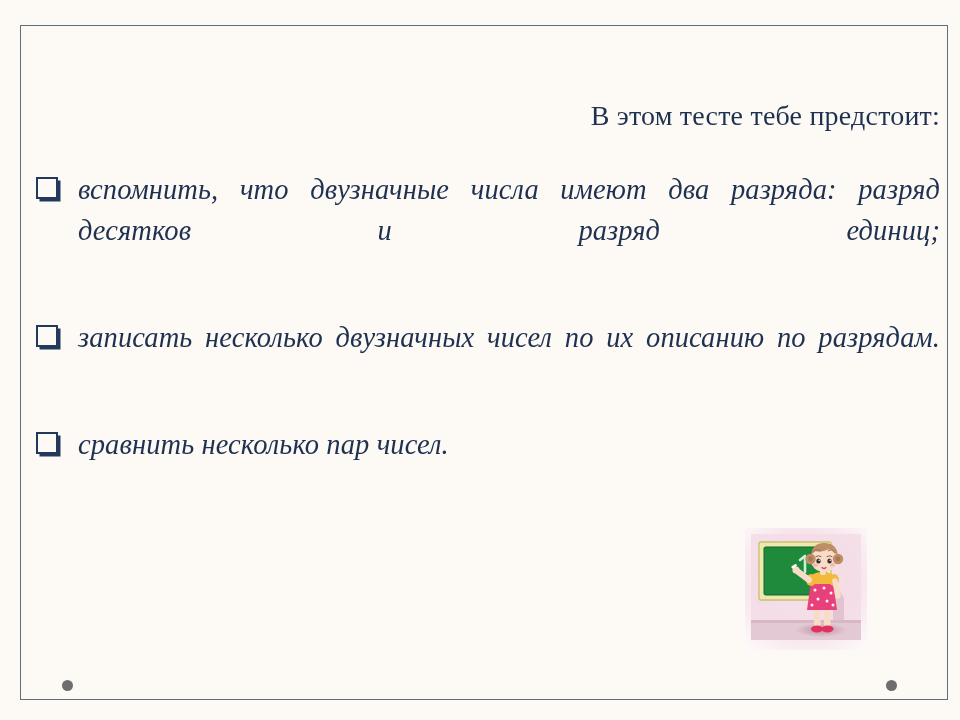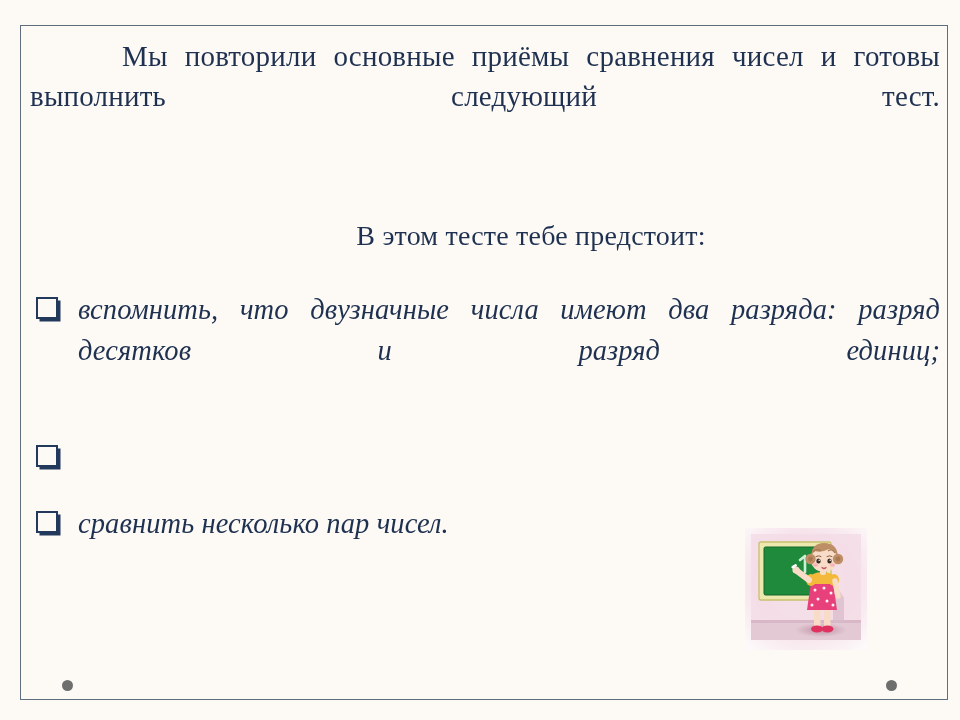--- a/index.html
+++ b/index.html
@@ -68,21 +68,21 @@
     content: "";
     display: inline-block;
     width: 100%;
   }
 
   .para-intro {
     font-size: 28px;
     line-height: 1.3;
     margin: 0;
     text-indent: 92px;
-    text-align: center;
+    text-align: right;
     letter-spacing: 0.2px;
   }
 
   .spacer-lg { height: 62px; }
   .spacer-md { height: 36px; }
 
   
   .bullets {
     list-style: none;
     margin: 0;
@@ -136,37 +136,37 @@
 
 <div class="slide">
 
   <div class="frame"></div>
 
   <div class="dot dot-left"></div>
   <div class="dot dot-right"></div>
 
   <div class="content">
 
-    <p class="para">Мы повторили основные приёмы сравнения чисел и готовы выполнить следующий тест.</p>
 
     <div class="spacer-lg"></div>
 
     <p class="para-intro">В  этом тесте тебе предстоит:</p>
 
     <div class="spacer-md"></div>
 
     <ul class="bullets">
 
       <li class="bullet">
         <span class="bullet-marker"></span>
         <span class="bullet-text">вспомнить, что двузначные  числа  имеют  два разряда: разряд десятков и разряд единиц;</span>
       </li>
 
       <li class="bullet">
         <span class="bullet-marker"></span>
+        <span class="bullet-text">записать  несколько  двузначных  чисел  по  их описанию по разрядам.</span>
       </li>
 
       <li class="bullet bullet-short">
         <span class="bullet-marker"></span>
         <span class="bullet-text">сравнить несколько пар чисел.</span>
       </li>
 
     </ul>
   </div>
 

